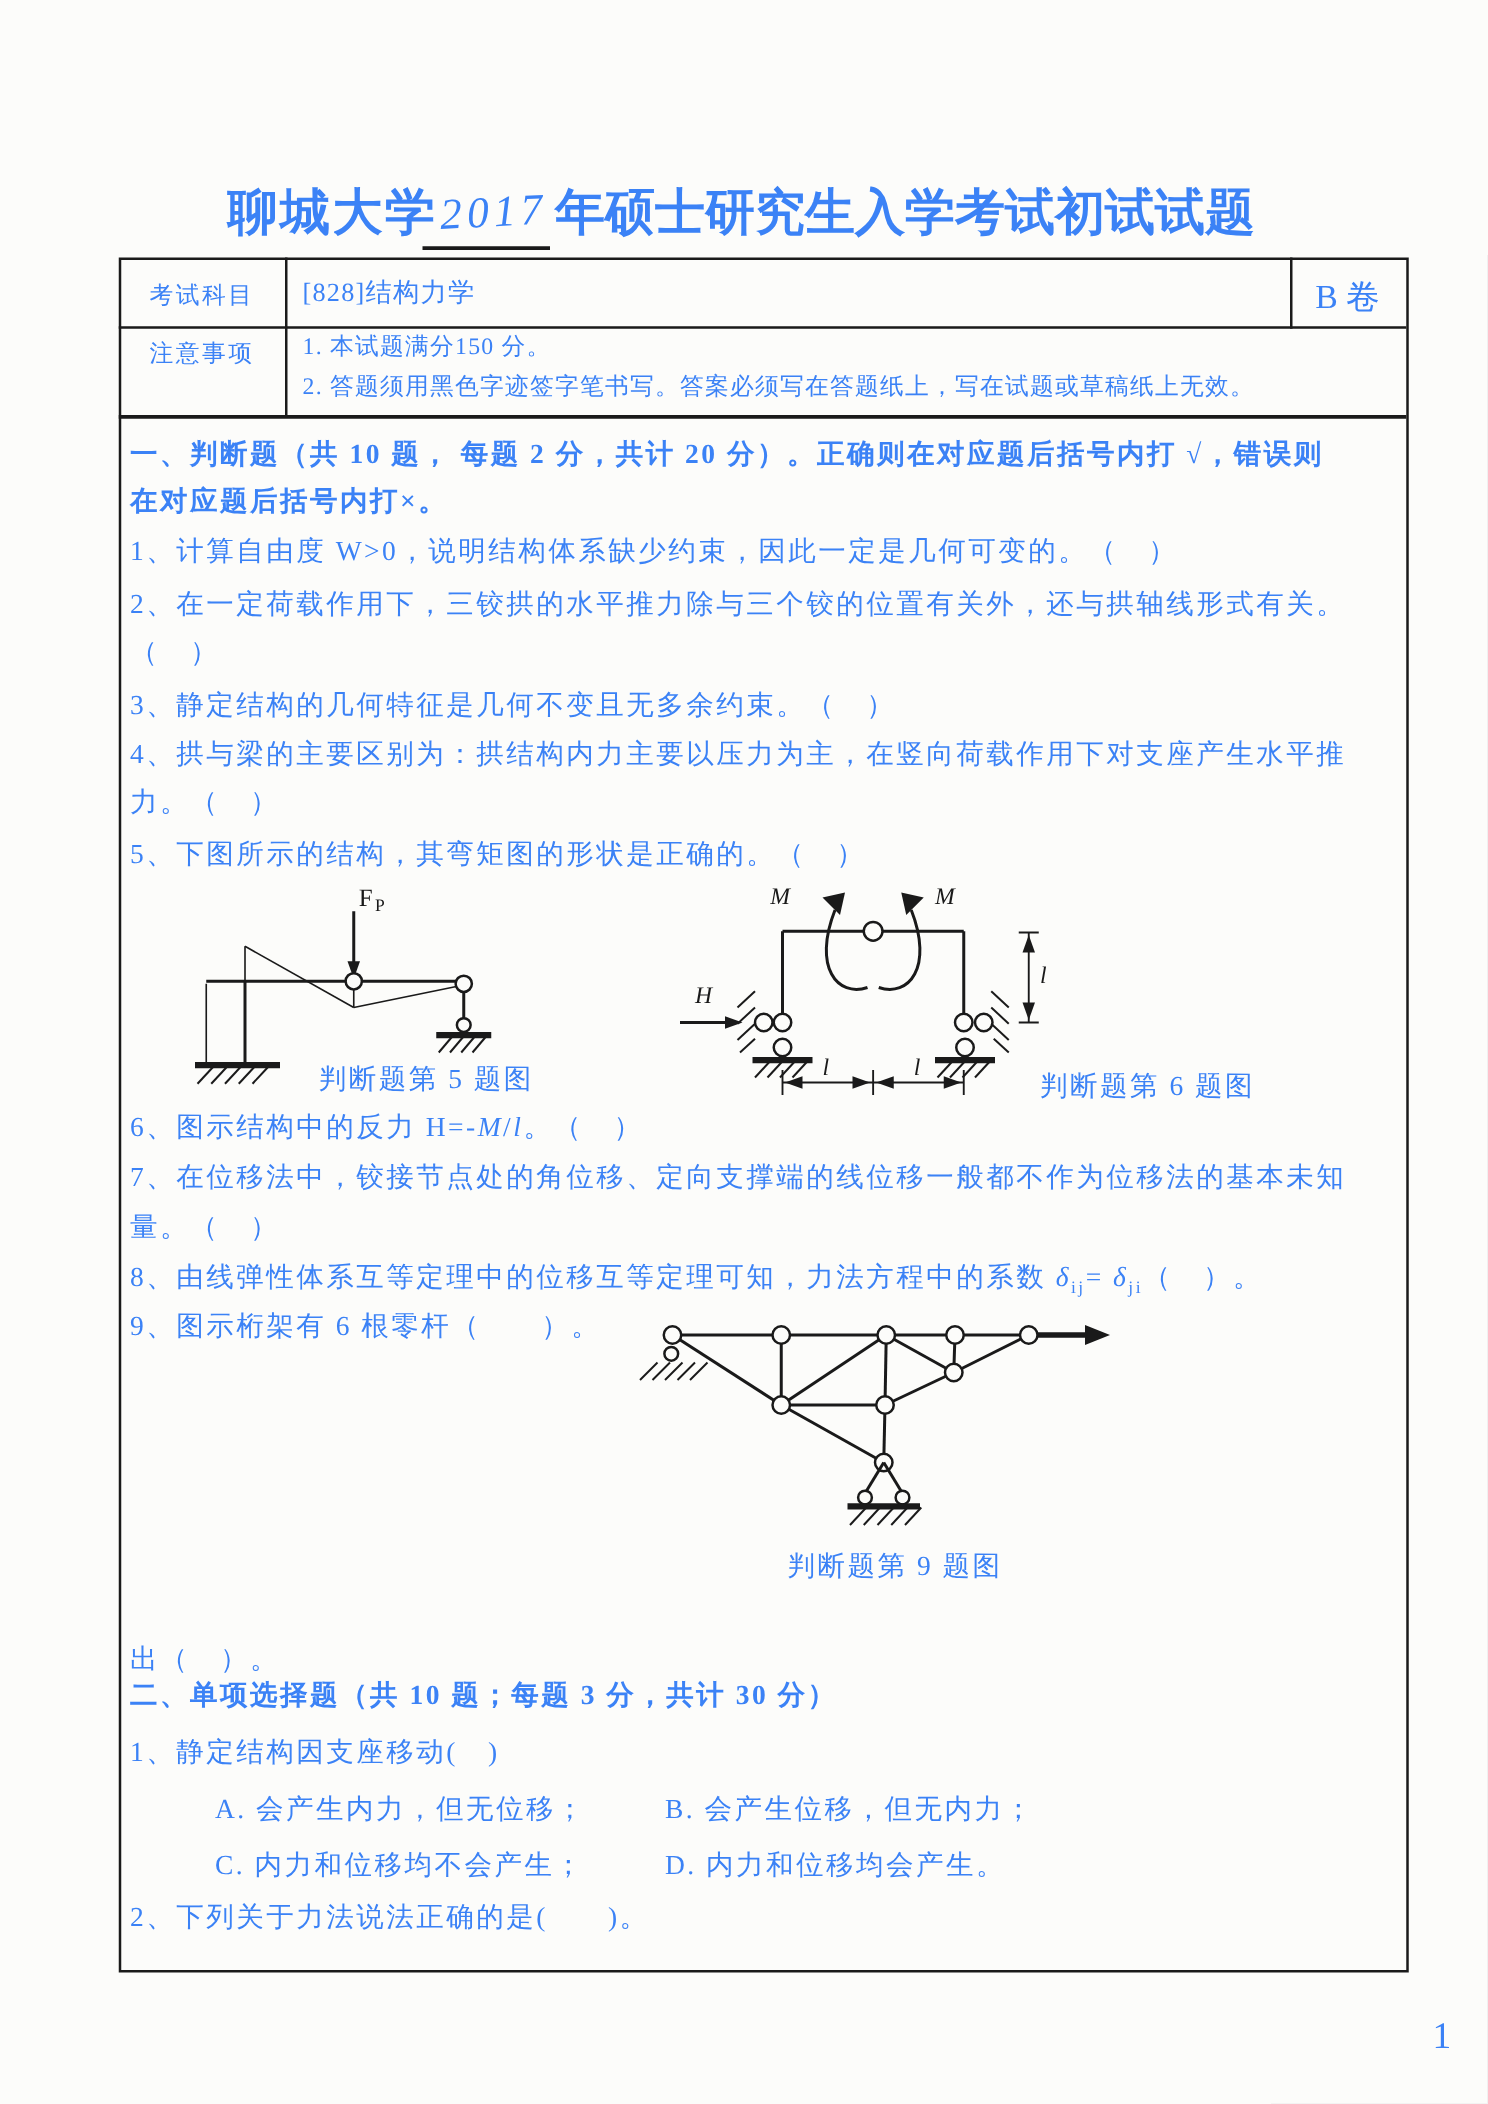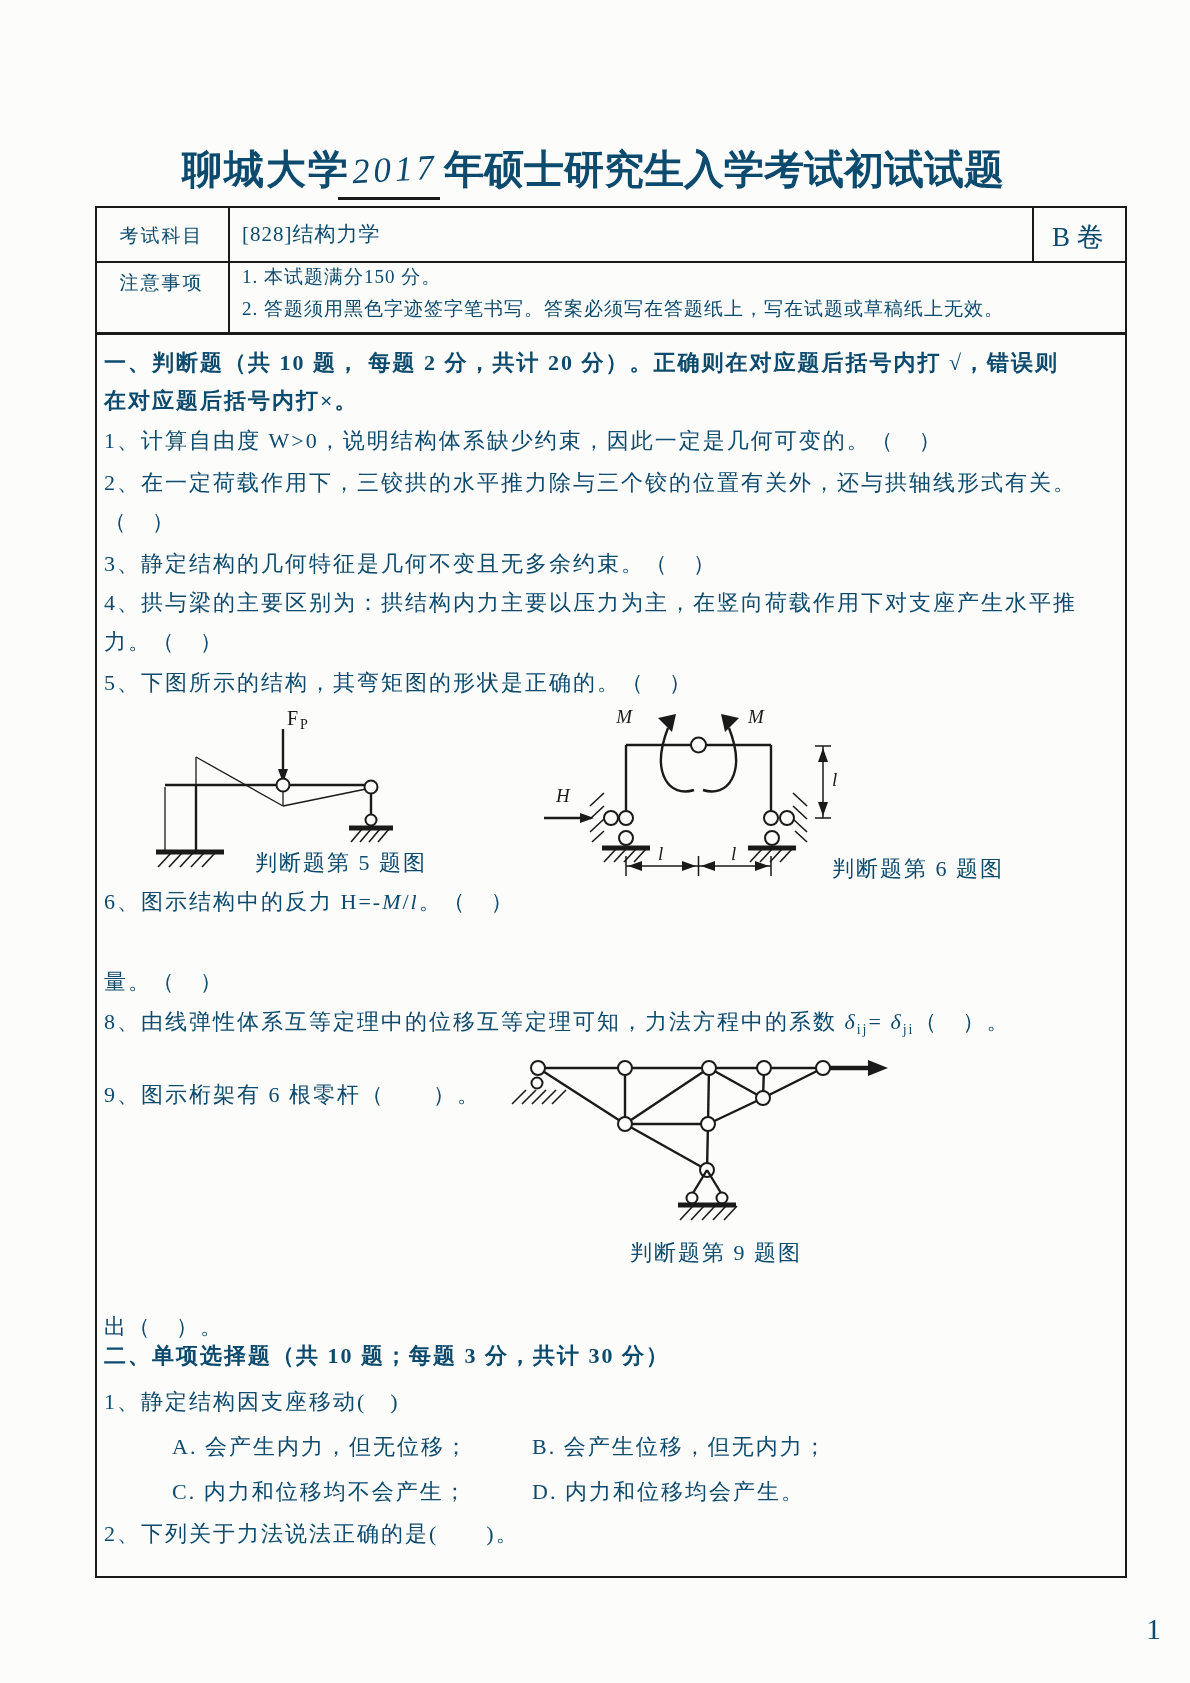--- a/index.html
+++ b/index.html
@@ -1,18 +1,18 @@
 <!DOCTYPE html>
 <html><head>
 <meta charset="utf-8">
 <style>
   html,body{margin:0;padding:0;background:#e8e8e8;}
   .page{
     position:relative;width:1190px;height:1683px;margin:0 auto;
-    background:#fcfcfa;color:#0c4a6e;
+    background:#fcfcfa;color:#3b82f6;
     font-family:"Liberation Serif","DejaVu Serif",serif;
     overflow:hidden;
   }
   .abs{position:absolute;white-space:nowrap;}
   .body-line{font-size:22px;letter-spacing:2px;line-height:30px;}
   .bold{font-weight:bold;}
   .caption{font-size:22px;letter-spacing:2px;}
   .small-cell{font-size:19px;letter-spacing:2px;}
   .cell-center{text-align:center;}
   .hline{position:absolute;background:#1a1a1a;}
@@ -186,27 +186,28 @@
     </g>
     <text class="svglabel" x="138" y="170">l</text>
     <text class="svglabel" x="211" y="170">l</text>
   </svg>
   <div class="abs caption" style="left:832px;top:854px;text-align:right;">判断题第 6 题图</div>
 
   <div class="abs body-line" style="left:104px;top:887px;">
     <span>6、图示结构中的反力 H=-</span><span class="it">M</span><span>/</span><span class="it">l</span><span>。（　）</span>
   </div>
 
+  <div class="abs body-line" style="left:104px;top:927px;">7、在位移法中，铰接节点处的角位移、定向支撑端的线位移一般都不作为位移法的基本未知</div>
   <div class="abs body-line" style="left:104px;top:967px;">量。（　）</div>
 
   <div class="abs body-line" style="left:104px;top:1007px;">
     <span>8、由线弹性体系互等定理中的位移互等定理可知，力法方程中的系数 </span><span class="it">δ</span><sub>ij</sub><span>= </span><span class="it">δ</span><sub>ji</sub><span>（　）。</span>
   </div>
 
-  <div class="abs body-line" style="left:104px;top:1046px;margin-top:34px;">9、图示桁架有 6 根零杆（　　）。</div>
+  <div class="abs body-line" style="left:104px;top:1046px;">9、图示桁架有 6 根零杆（　　）。</div>
 
   <svg class="abs" style="left:500px;top:1040px;" width="420" height="190" viewBox="0 0 420 190">
 
     <g>
       <line class="struct" x1="38" y1="28" x2="323" y2="28"></line>
       <line class="struct" x1="38" y1="28" x2="125" y2="84"></line>
       <line class="struct" x1="125" y1="28" x2="125" y2="84"></line>
       <line class="struct" x1="125" y1="84" x2="209" y2="28"></line>
       <line class="struct" x1="125" y1="84" x2="208" y2="84"></line>
       <line class="struct" x1="209" y1="28" x2="208" y2="84"></line>

